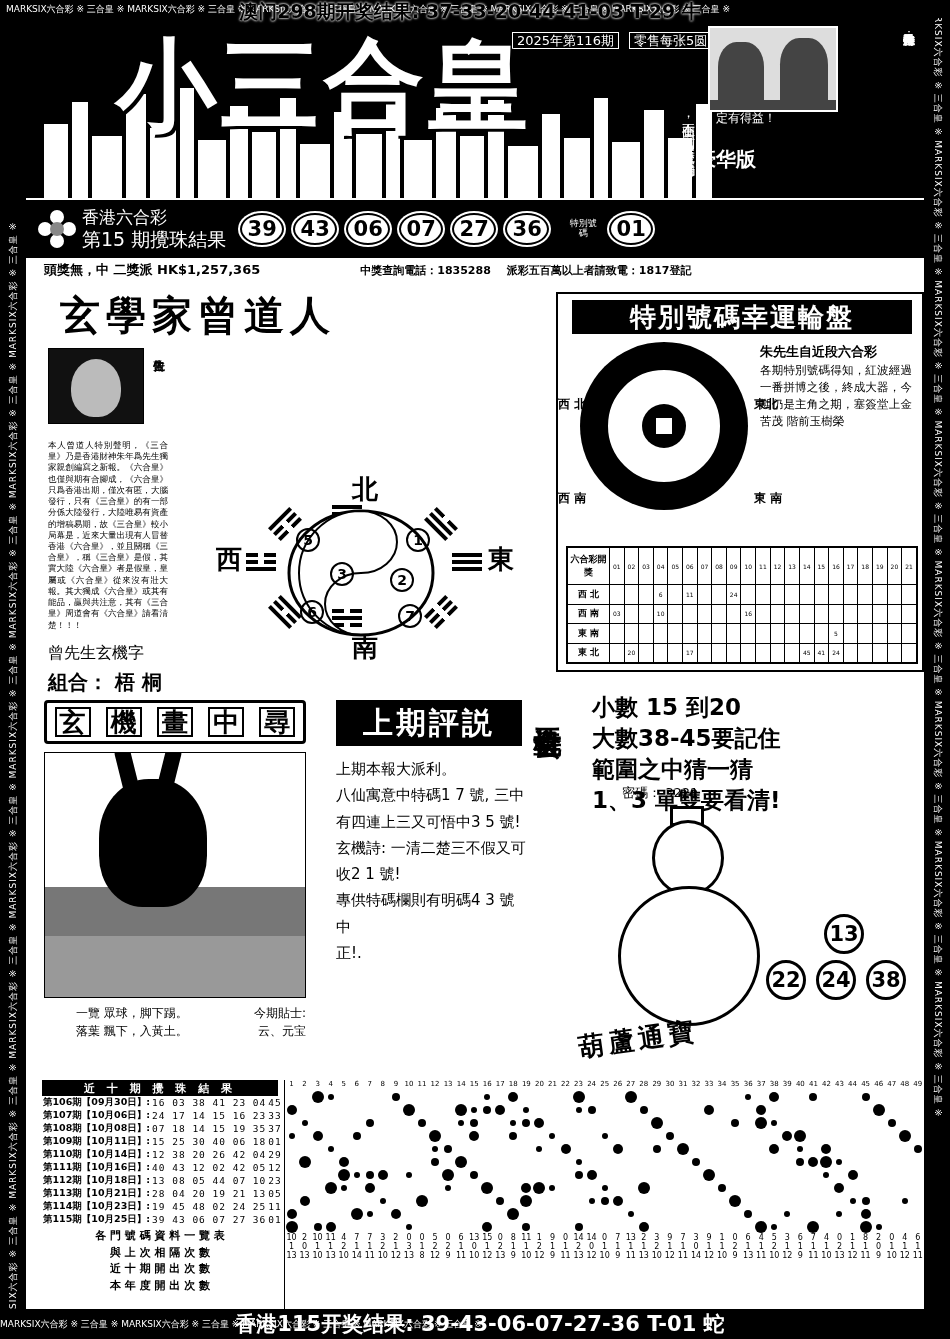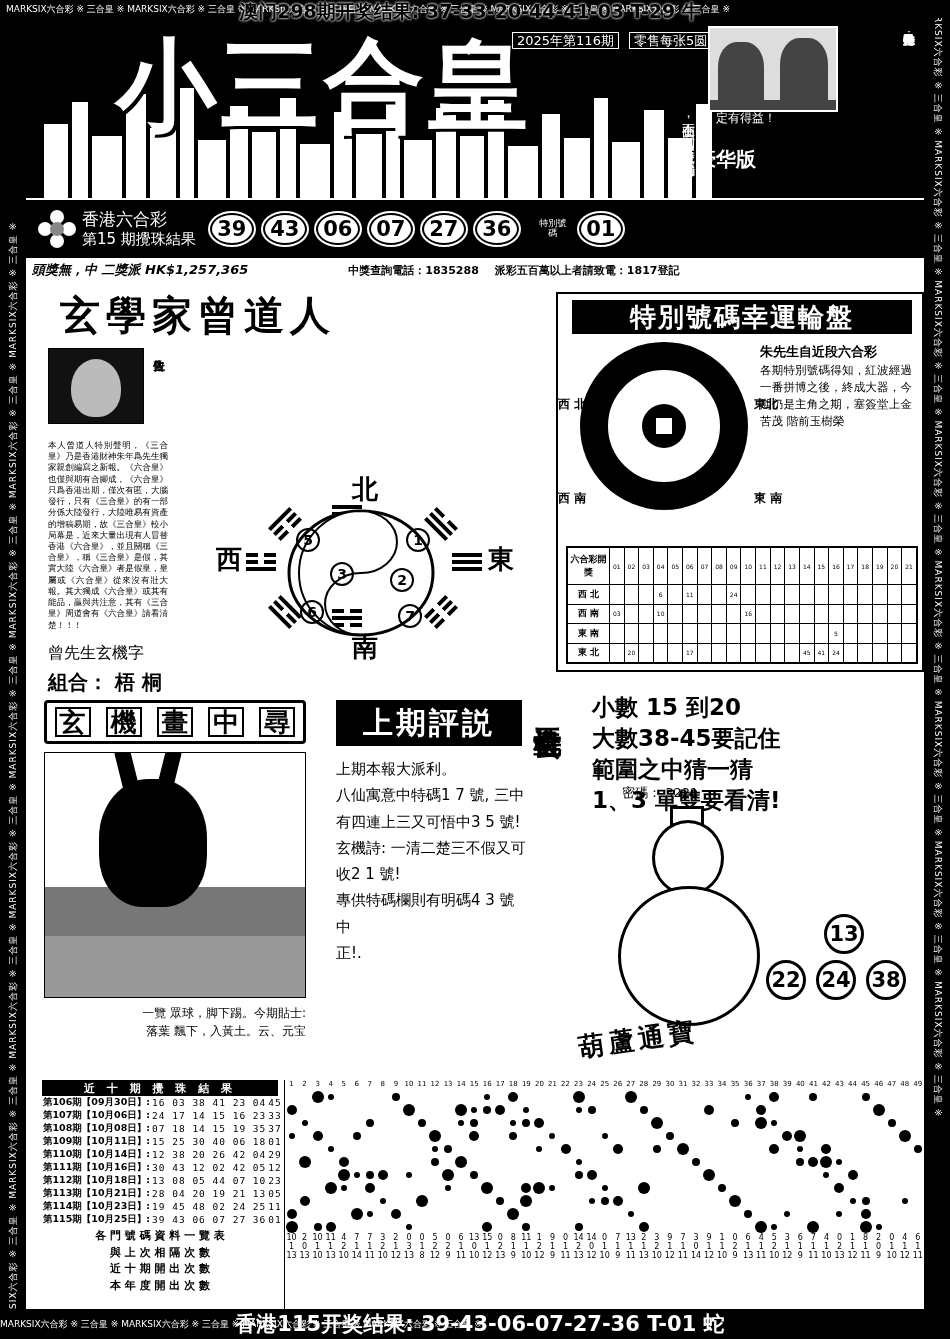--- a/index.html
+++ b/index.html
@@ -100,42 +100,42 @@
     writing-mode: vertical-rl; text-orientation: upright;
   }
 
   
   .resultbar {
     position:absolute; left:26px; top:200px; width:898px; height:58px;
     background:#000; color:#fff;
     display:flex; align-items:center;
   }
   .rb-label { margin-left:56px; font-size:17px; line-height:1.25; }
-  .rb-label .l2 { font-size:15px; }
+  .rb-label .l2 { font-size:19px; }
   .balls { display:flex; align-items:center; gap:9px; margin-left:14px; }
   .ball {
     width:44px; height:32px; border-radius:50%;
     background:#fff; color:#000; font-weight:bold; font-size:21px;
     display:flex; align-items:center; justify-content:center;
     border:2px solid #000; box-shadow:0 0 0 2px #fff;
   }
   .sp-label {
     font-size:9px; color:#fff; width:34px; line-height:1.1; text-align:center; margin-left:8px;
   }
   .flower {
     position:absolute; left:12px; top:10px; width:38px; height:38px;
   }
   .flower span{ position:absolute; width:14px;height:14px;border-radius:50%;background:#fff; }
 
   
   .infoline {
     position:absolute; left:26px; top:260px; width:898px; height:20px;
     font-size:13px; font-weight:bold; display:flex; align-items:center;
   }
-  .infoline .a { margin-left:6px;font-style:italic; }
+  .infoline .a { margin-left:18px; }
   .infoline .b { margin-left:100px; font-size:11px; }
   .infoline .c { margin-left:16px; font-size:11px; }
 
   
   .xuan-title {
     position:absolute; left:60px; top:288px; font-size:40px; font-weight:bold;
     letter-spacing:6px;
   }
   .sage-photo {
     position:absolute; left:48px; top:348px; width:96px; height:76px;
@@ -234,21 +234,21 @@
     border:1px solid #000; overflow:hidden;
   }
   .pic-img .rabbit {
     position:absolute; left:54px; top:26px; width:108px; height:128px;
     background:#000; border-radius:46% 46% 40% 40%;
   }
   .pic-img .ear { position:absolute; background:#000; width:16px; height:52px; border-radius:8px; }
   .pic-caption {
     position:absolute; left:0; top:304px; width:262px; font-size:12px; line-height:1.5;
   }
-  .pic-caption .row { display:flex; justify-content:flex-end; }
+  .pic-caption .row { display:flex; justify-content:space-between;margin-left:32px; }
 
   
   .review { position:absolute; left:336px; top:700px; width:190px; }
   .review-title {
     width:186px; height:46px; background:#000; color:#fff;
     font-size:30px; font-weight:bold; text-align:center; line-height:46px; letter-spacing:3px;
   }
   .review-body { margin-top:10px; font-size:15px; line-height:1.75; }
 
   .vert-title {
@@ -702,21 +702,21 @@
               <td class="n">15 25 30 40 06 18</td>
               <td class="n">01</td>
             </tr>
         <tr>
               <td class="d">第110期【10月14日】:</td>
               <td class="n">12 38 20 26 42 04</td>
               <td class="n">29</td>
             </tr>
         <tr>
               <td class="d">第111期【10月16日】:</td>
-              <td class="n">30 43 12 02 42 05</td>
+              <td class="n">40 43 12 02 42 05</td>
               <td class="n">12</td>
             </tr>
         <tr>
               <td class="d">第112期【10月18日】:</td>
               <td class="n">13 08 05 44 07 10</td>
               <td class="n">23</td>
             </tr>
         <tr>
               <td class="d">第113期【10月21日】:</td>
               <td class="n">28 04 20 19 21 13</td>

